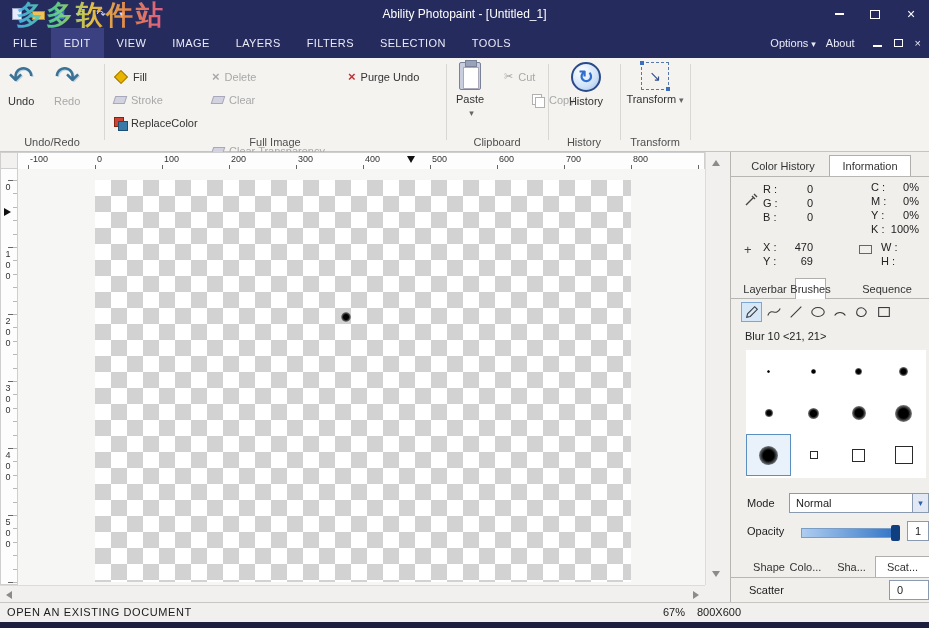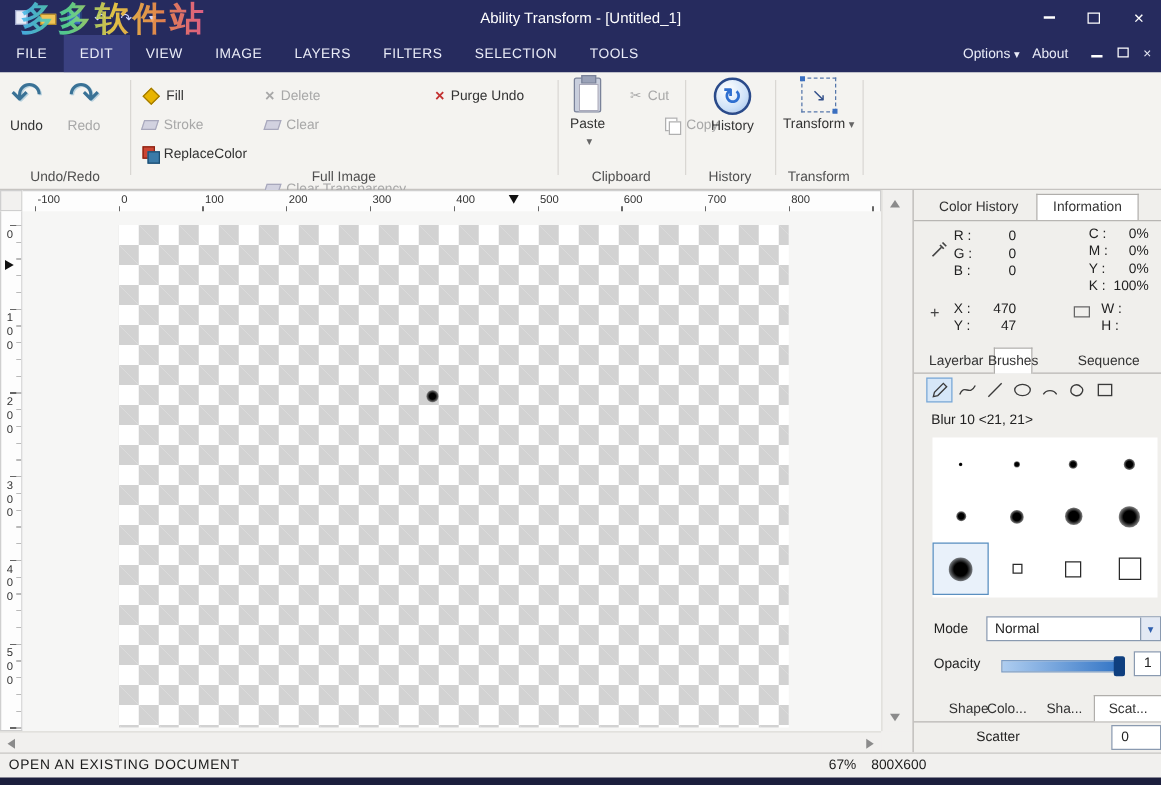--- a/index.html
+++ b/index.html
@@ -130,21 +130,21 @@
       <span class="qicon">
           <span class="q-folder"></span>
         </span>
       <span class="qicon">
           <span class="q-disk"></span>
         </span>
       <span class="qicon">↶</span>
       <span class="qicon">↷</span>
       <span class="qicon">▾</span>
     </div>
-    <div class="title-text">Ability Transform - [Untitled_1]</div>
+    <div class="title-text">Ability Photopaint - [Untitled_1]</div>
     <div class="win-controls">
       <span class="win-btn">
           <span class="ico-min"></span>
         </span>
       <span class="win-btn">
           <span class="ico-maxbox"></span>
         </span>
       <span class="win-btn">×</span>
     </div>
   </div>
@@ -308,21 +308,21 @@
     <span class="ptext" style="left:140px;top:43px;">M :</span>
     <span class="pval" style="left:152px;top:43px;width:36px;">0%</span>
     <span class="ptext" style="left:140px;top:57px;">Y :</span>
     <span class="pval" style="left:152px;top:57px;width:36px;">0%</span>
     <span class="ptext" style="left:140px;top:71px;">K :</span>
     <span class="pval" style="left:152px;top:71px;width:36px;">100%</span>
     <span class="ptext" style="left:13px;top:90px;font-size:13px;color:#444;">+</span>
     <span class="ptext" style="left:32px;top:89px;">X :</span>
     <span class="pval" style="left:52px;top:89px;width:30px;">470</span>
     <span class="ptext" style="left:32px;top:103px;">Y :</span>
-    <span class="pval" style="left:52px;top:103px;width:30px;">47</span>
+    <span class="pval" style="left:52px;top:103px;width:30px;">69</span>
     <span class="ico-wh" style="left:128px;top:93px;"></span>
     <span class="ptext" style="left:150px;top:89px;">W :</span>
     <span class="ptext" style="left:150px;top:103px;">H :</span>
 
     <div class="ptab" style="left:6px;top:126px;width:56px;">Layerbar</div>
     <div class="ptab active" style="left:64px;top:126px;width:31px;">Brushes</div>
     <div class="ptab" style="left:122px;top:126px;width:68px;">Sequence</div>
     <div class="pline" style="top:146px;"></div>
 
     <div class="tbtn active" style="left:10px;">
@@ -407,27 +407,27 @@
       <span class="dd-text">Normal</span>
       <span class="dd-btn">▾</span>
     </div>
 
     <span class="ptext" style="left:16px;top:373px;">Opacity</span>
     <div class="slider">
       <span class="slider-handle"></span>
     </div>
     <input class="numbox" style="left: 176px; top: 369px; width: 22px;" value="10">
 
-    <div class="ptab" style="left:22px;top:404px;width:44px;">Shape</div>
+    <div class="ptab" style="left:16px;top:404px;width:44px;">Shape</div>
     <div class="ptab" style="left:52px;top:404px;width:45px;">Colo...</div>
     <div class="ptab" style="left:99px;top:404px;width:43px;">Sha...</div>
     <div class="ptab active" style="left:144px;top:404px;width:55px;">Scat...</div>
     <div class="pline" style="top:425px;"></div>
 
-    <span class="ptext" style="left:18px;top:432px;margin-left:32px;">Scatter</span>
+    <span class="ptext" style="left:18px;top:432px;">Scatter</span>
     <input class="numbox" style="left: 158px; top: 428px; width: 40px;" value="0">
   </div>
 
   <div class="statusbar">
     <span class="status-msg">OPEN AN EXISTING DOCUMENT</span>
     <span class="status-zoom">67%</span>
     <span class="status-size">800X600</span>
   </div>
   <div class="bottom-strip"></div>
 

